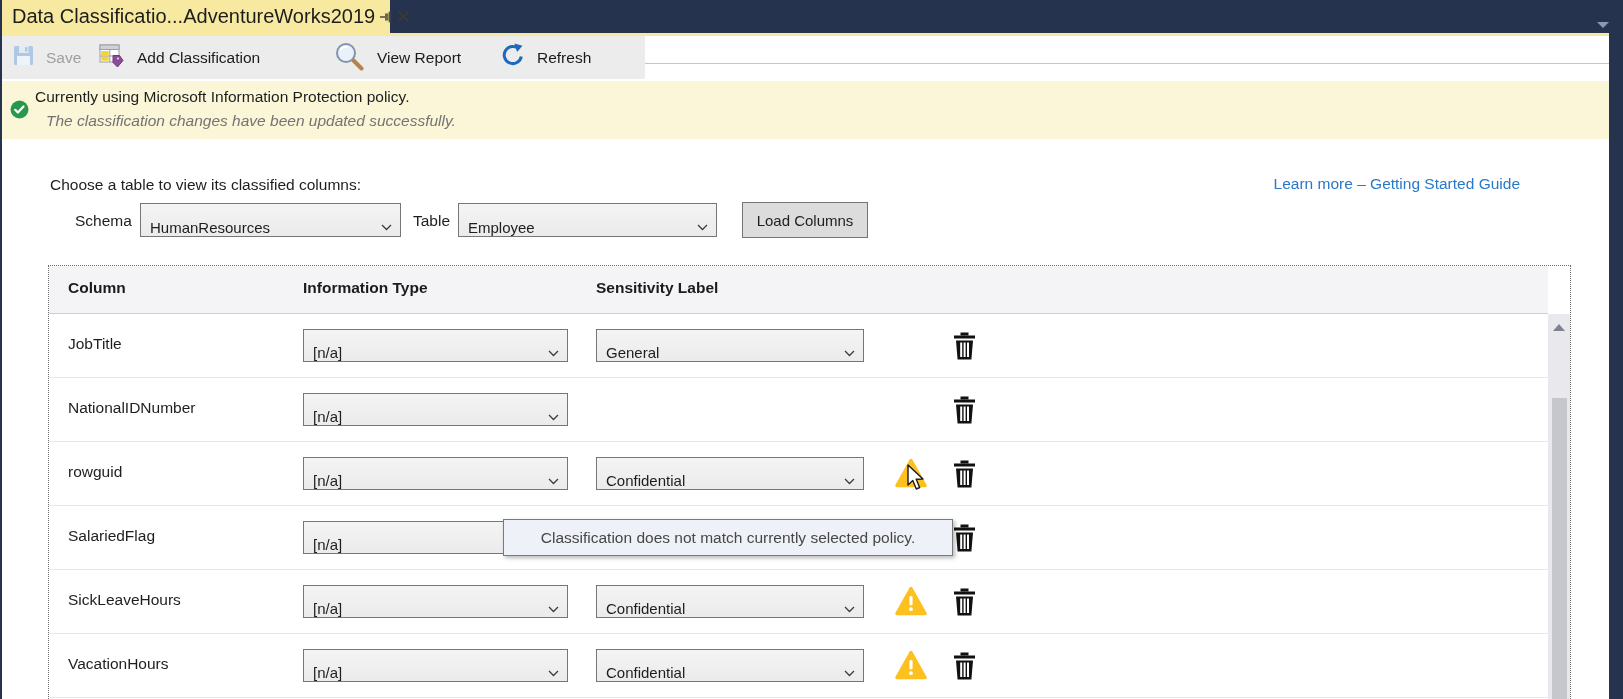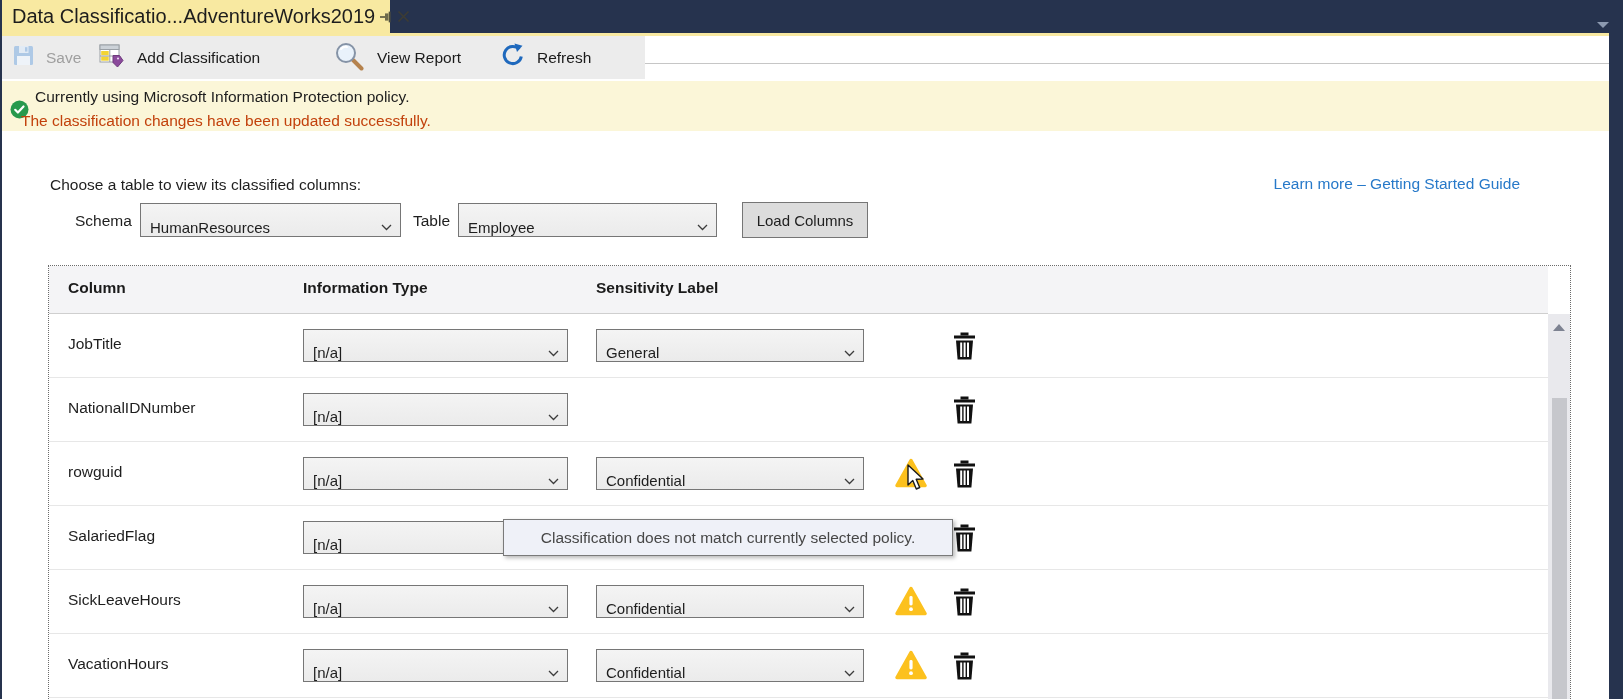--- a/index.html
+++ b/index.html
@@ -21,24 +21,24 @@
   .left-strip  { position:absolute; left:0; top:0; width:2px; height:699px; background:#26334e; z-index:50; }
 
   
   .toolbar { position:absolute; left:0; top:36px; width:1623px; height:28px; background:#fff; border-bottom:1px solid #c6c6c6; }
   .toolbar-gray { position:absolute; left:0; top:0; width:645px; height:43px; background:#ececec; }
   .tb-item { position:absolute; top:0; height:43px; display:flex; align-items:center; gap:12px; cursor:default; }
   .tb-label { font-size:15.5px; color:#1b1b1b; white-space:nowrap; }
   .tb-label.disabled { color:#9f9f9f; }
 
   
-  .banner { position:absolute; left:2px; top:81px; width:1607px; height:50px; background:#fbf6d8; }
+  .banner { position:absolute; left:2px; top:81px; width:1607px; height:58px; background:#fbf6d8; }
   .banner .check { position:absolute; left:8px; top:19px; }
   .banner .l1 { position:absolute; left:33px; top:7px;  font-size:15.5px; color:#1e1e1e; }
-  .banner .l2 { position:absolute; left:19px; top:31px; font-size:15.5px; color:#c2410c; }
+  .banner .l2 { position:absolute; left:44px; top:31px; font-size:15.5px; color:#737373;font-style:italic; }
 
   
   .choose-label { position:absolute; left:50px; top:176px; font-size:15.5px; color:#1e1e1e; }
   .learn-link { position:absolute; left:1248px; top:175px; width:272px; font-size:15.5px; color:#2779c9; text-align:right; cursor:pointer; }
   .fld-label { position:absolute; font-size:15.5px; color:#1e1e1e; top:212px; }
   .combo { position:absolute; height:34px; border:1px solid #767676; background:linear-gradient(#f4f4f4,#ebebeb);
      display:flex; align-items:flex-end; padding:0 26px 0 9px; cursor:default; }
   .combo .val { font-size:15px; color:#1e1e1e; white-space:nowrap; overflow:hidden; }
   .combo .chev { position:absolute; right:8px; top:50%; margin-top:-3px; }
   .btn { position:absolute; left:742px; top:202px; width:126px; height:36px; background:#dcdcdc; border:1px solid #757575;

